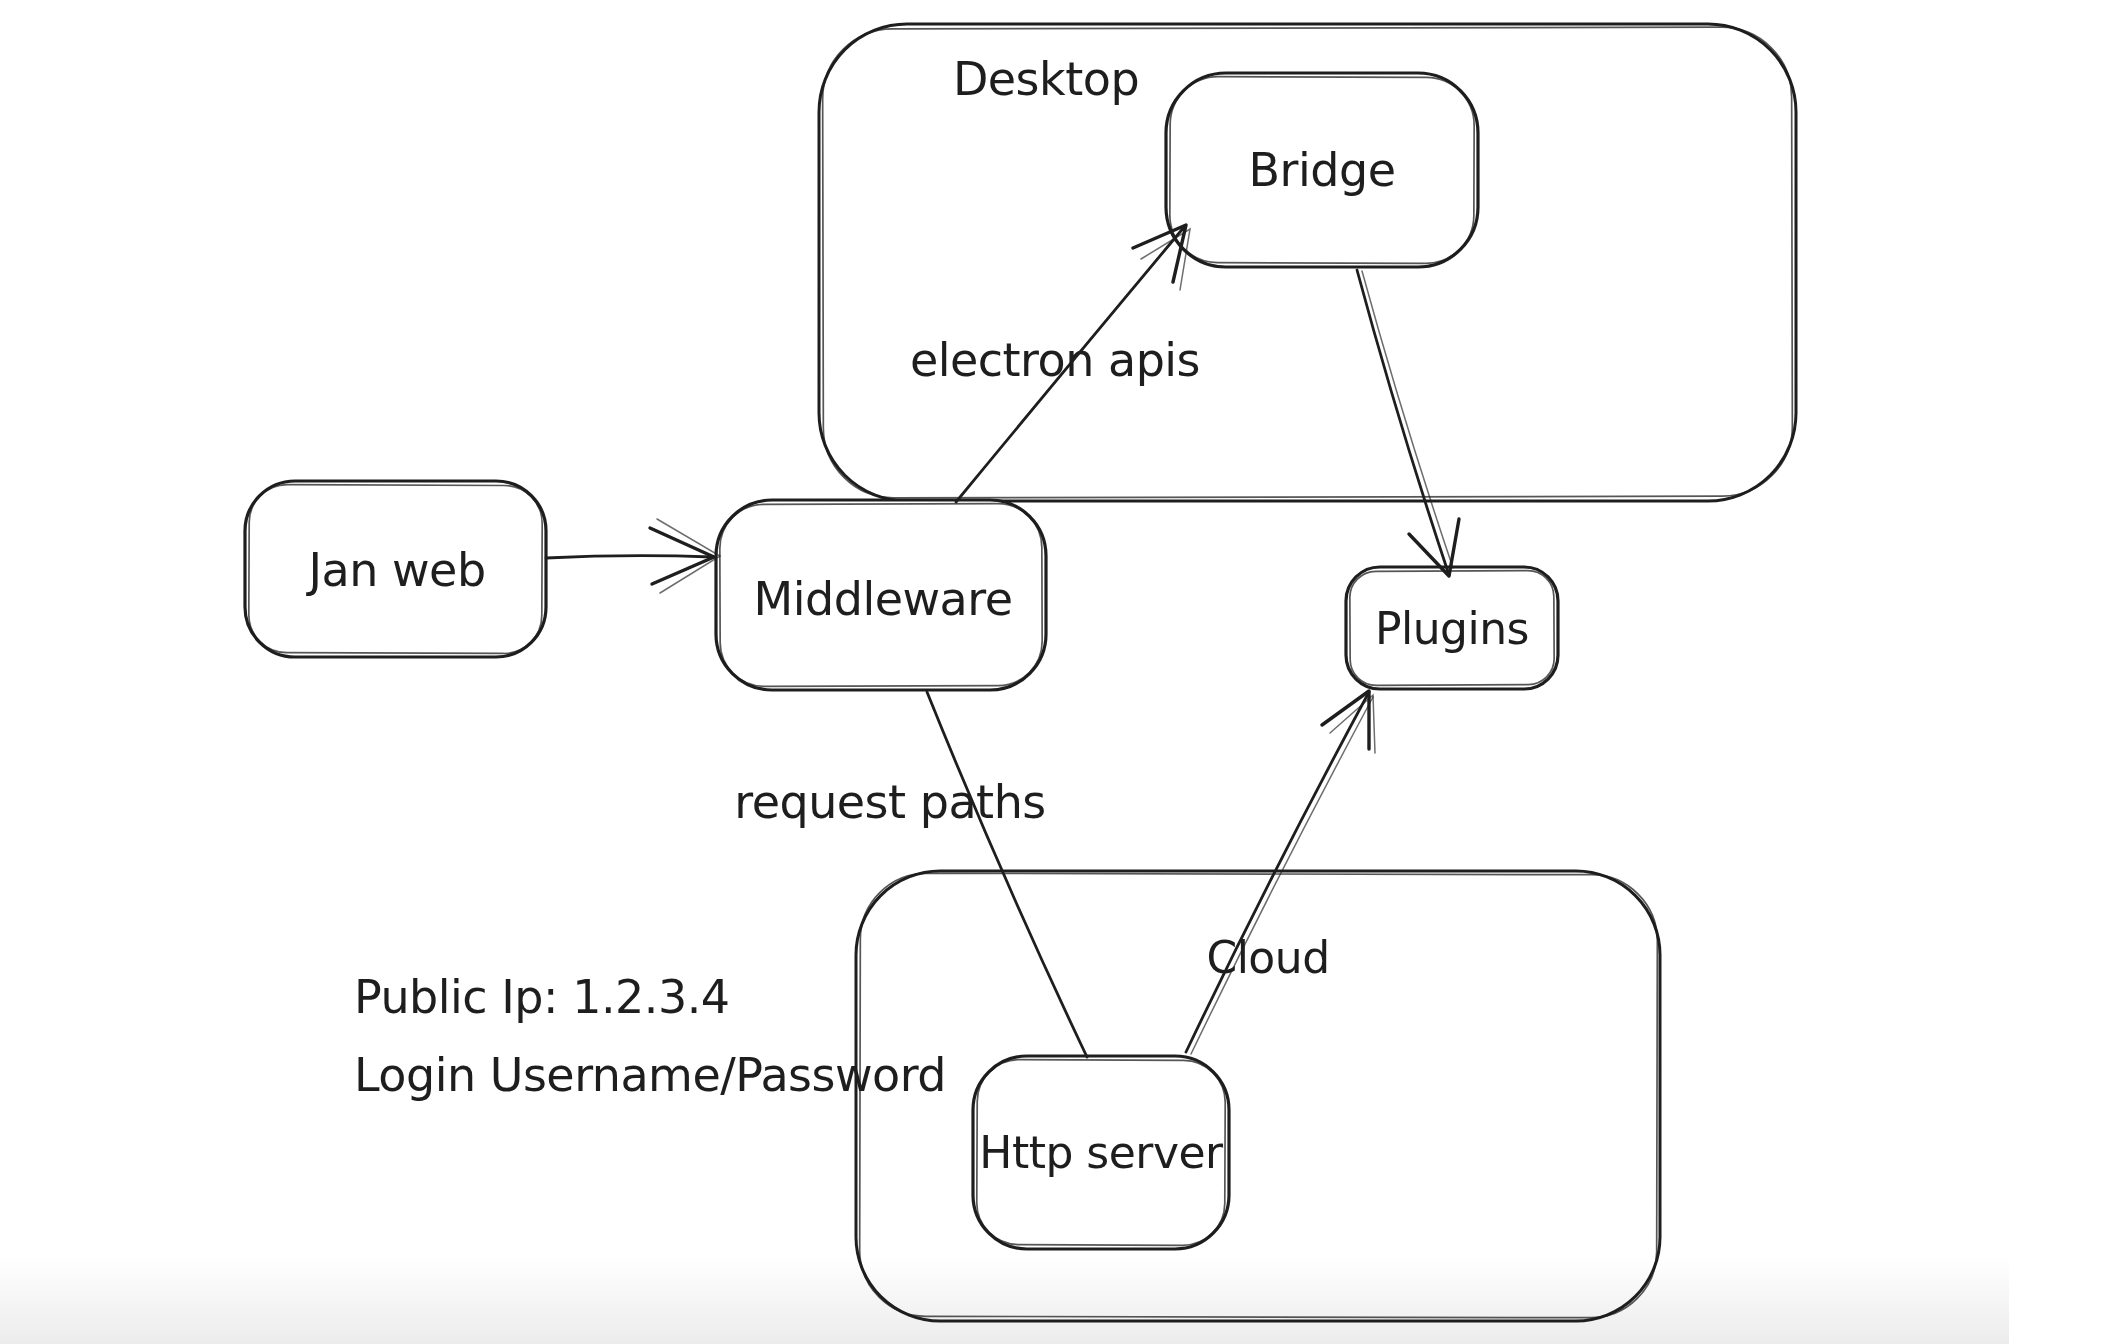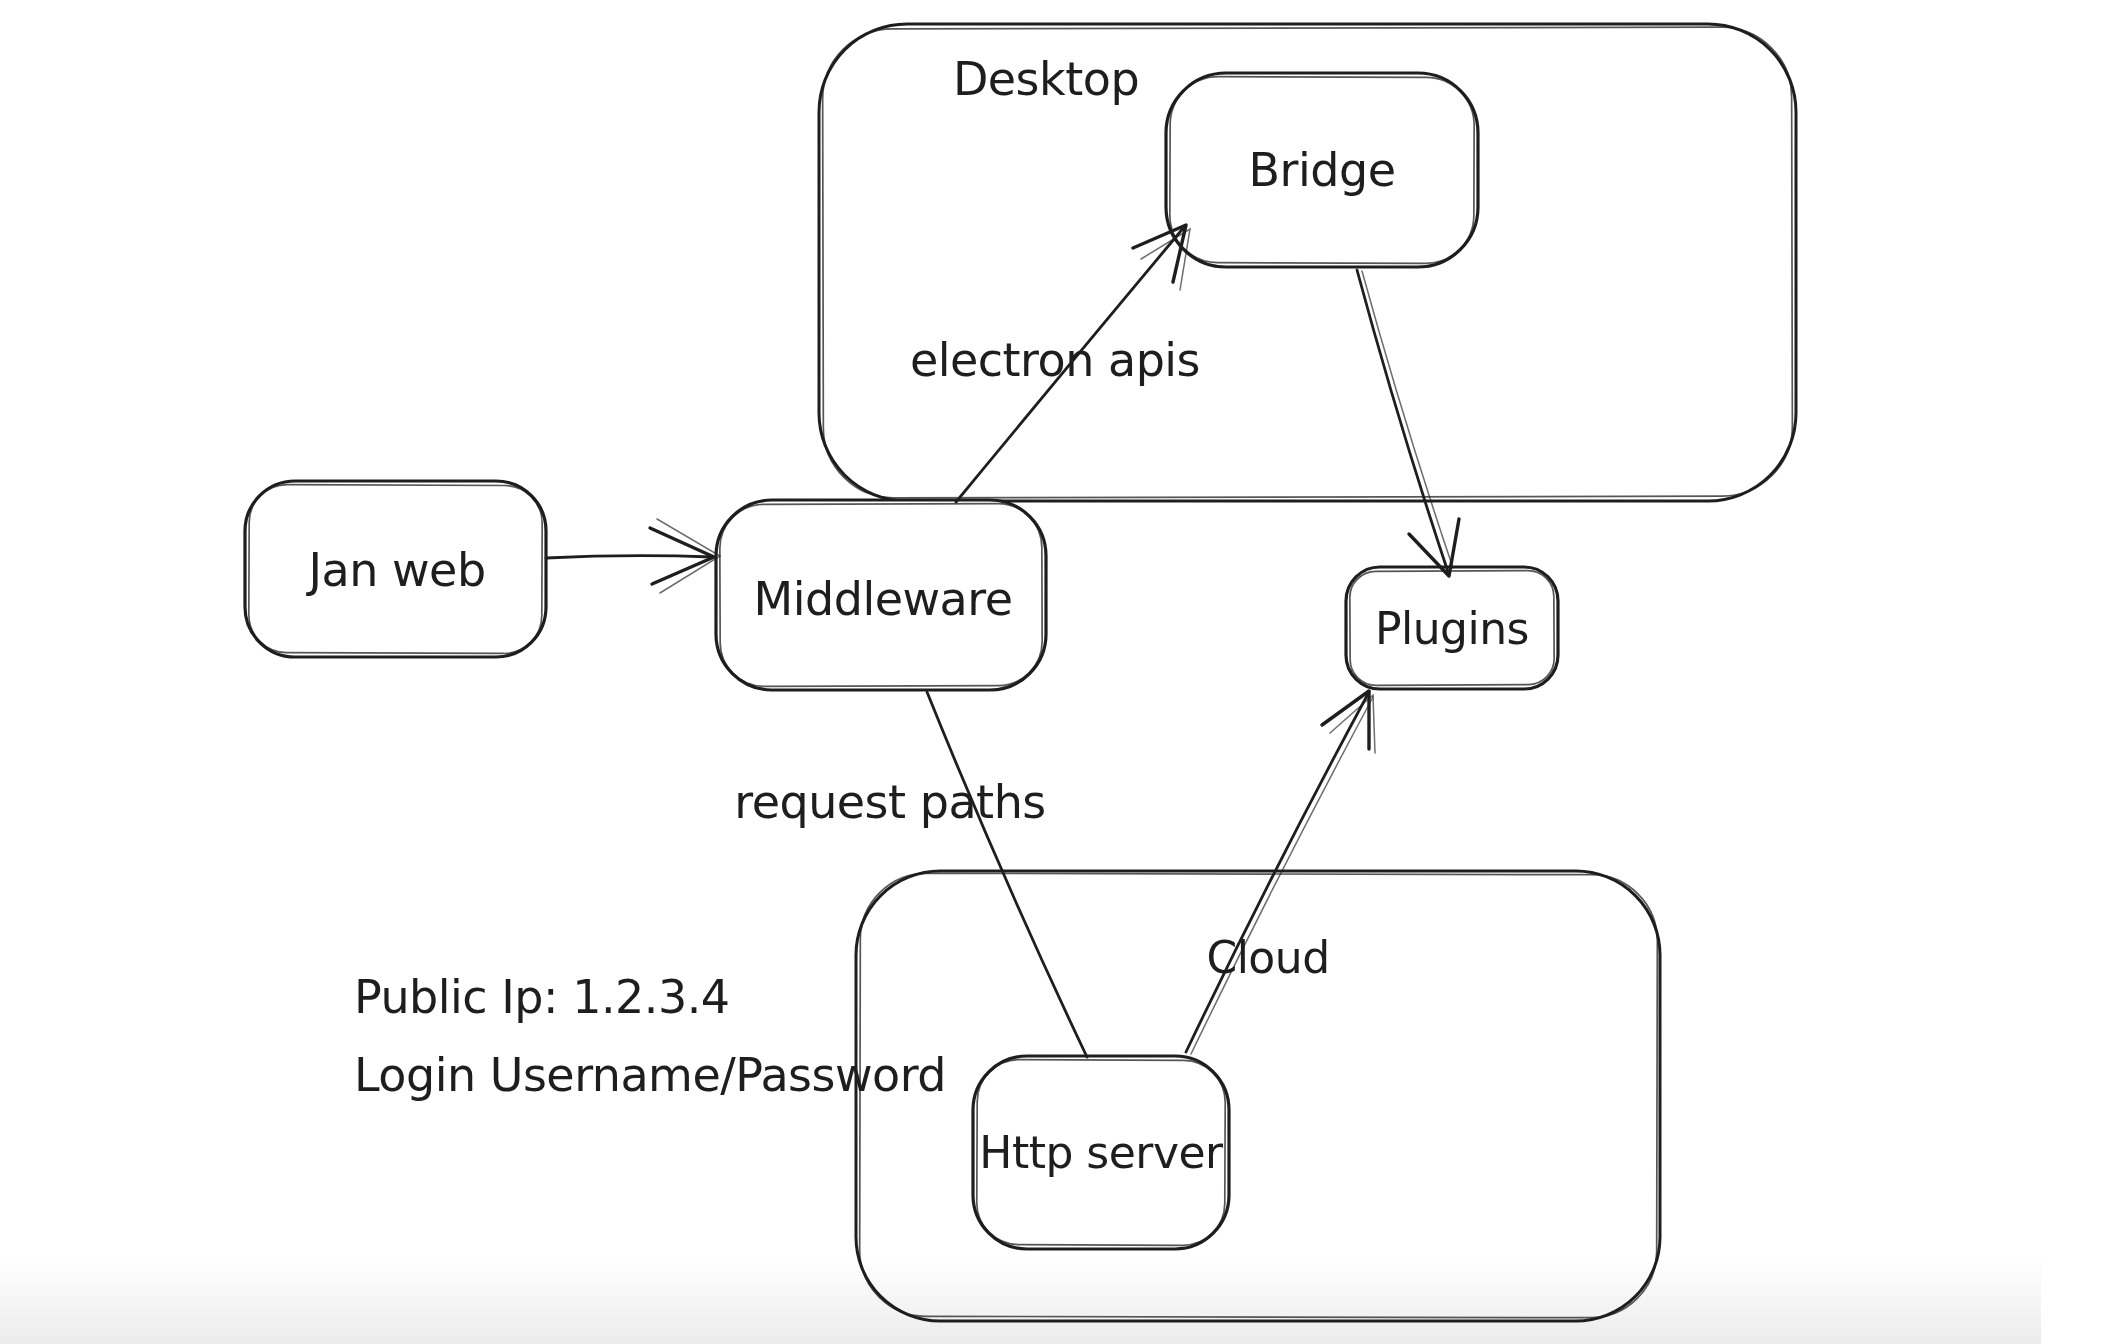--- a/index.html
+++ b/index.html
@@ -5,21 +5,20 @@
   html, body { margin: 0; padding: 0; }
   body {
     width: 2124px; height: 1344px;
     font-family: "DejaVu Sans", "Liberation Sans", sans-serif;
     overflow: hidden;
   }
   .canvas {
     position: relative;
     width: 2009px; height: 1344px;
     background: linear-gradient(180deg, #ffffff 0%, #ffffff 93.5%, #ececec 100%);
-    padding-left: 32px;
   }
   svg { position: absolute; left: 0; top: 0; }
   .shape {
     fill: #ffffff;
     stroke: #1e1e1e;
     stroke-width: 3.2;
   }
   .container-shape {
     fill: none;
     stroke: #1e1e1e;

